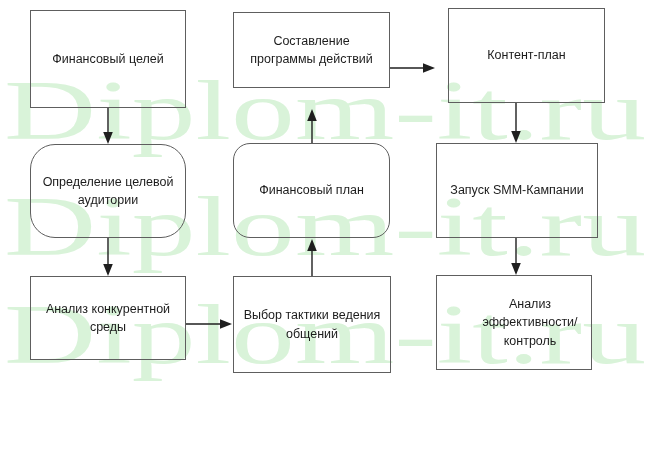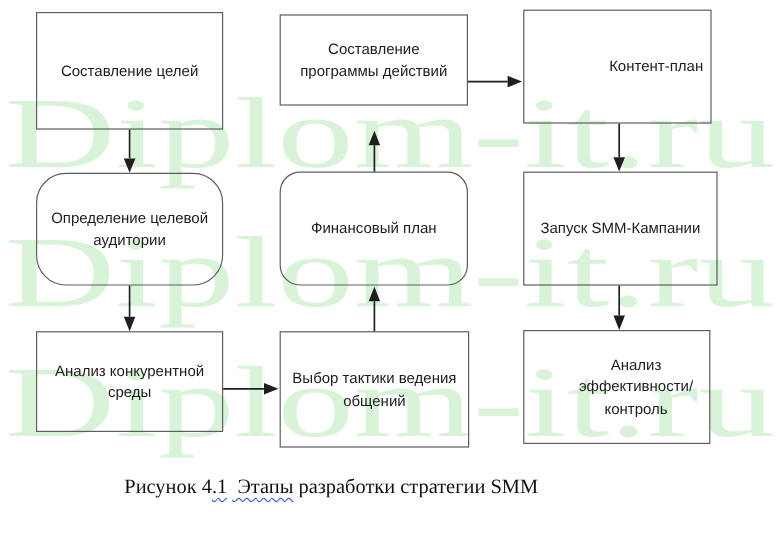--- a/index.html
+++ b/index.html
@@ -39,21 +39,21 @@
     line-height: 1.45;
     color: #1c1c1c;
     white-space: pre-line;
   }
   .b1 { left: 30px;  top: 10px;  width: 156px; height: 98px; }
   .b2 { left: 30px;  top: 144px; width: 156px; height: 94px; border-radius: 25px; }
   .b3 { left: 30px;  top: 276px; width: 156px; height: 84px; }
   .b4 { left: 233px; top: 12px;  width: 157px; height: 76px; }
   .b5 { left: 233px; top: 143px; width: 157px; height: 95px; border-radius: 17px; }
   .b6 { left: 233px; top: 276px; width: 158px; height: 97px; }
-  .b7 { left: 436px; top: 8px;   width: 157px; height: 95px; justify-content: flex-end; }
+  .b7 { left: 448px; top: 8px;   width: 157px; height: 95px; }
   .b8 { left: 436px; top: 143px; width: 162px; height: 95px; }
   .b9 { left: 436px; top: 275px; width: 156px; height: 95px; padding-left: 38px; }
   
   .arrows-svg {
     position: absolute;
     inset: 0;
     z-index: 3;
     pointer-events: none;
   }
   .arrows-svg line    { stroke: #1f1f1f; stroke-width: 1.4; }
@@ -84,21 +84,21 @@
 
 <div class="stage">
 
   <svg class="watermark-svg" width="649" height="460" viewBox="0 0 649 460">
     <text x="4" y="139" textLength="642" lengthAdjust="spacingAndGlyphs" fill="#d9f3d9">Diplom-it.ru</text>
     <text x="4" y="255" textLength="642" lengthAdjust="spacingAndGlyphs" fill="#d9f3d9">Diplom-it.ru</text>
     <text x="4" y="363" textLength="642" lengthAdjust="spacingAndGlyphs" fill="#d9f3d9">Diplom-it.ru</text>
   </svg>
 
   <div class="flow-box b1">
-    <span class="box-label">Составление целей</span>
+    <span class="box-label">Финансовый целей</span>
   </div>
   <div class="flow-box b2">
     <span class="box-label">Определение целевой
 аудитории</span>
   </div>
   <div class="flow-box b3">
     <span class="box-label">Анализ конкурентной
 среды</span>
   </div>
   <div class="flow-box b4">
@@ -151,17 +151,14 @@
     <g>
       <line x1="516" y1="103" x2="516" y2="131"></line>
       <polygon points="516,143 511.2,131 520.8,131"></polygon>
     </g>
     <g>
       <line x1="516" y1="238" x2="516" y2="263"></line>
       <polygon points="516,275 511.2,263 520.8,263"></polygon>
     </g>
   </svg>
 
-  <div class="caption">
-    <span>Рисунок 4</span><span class="squiggle">.1</span><span> </span><span class="squiggle"> Этапы</span><span> разработки стратегии SMM</span>
-  </div>
 
 </div>
 
 </body></html>

